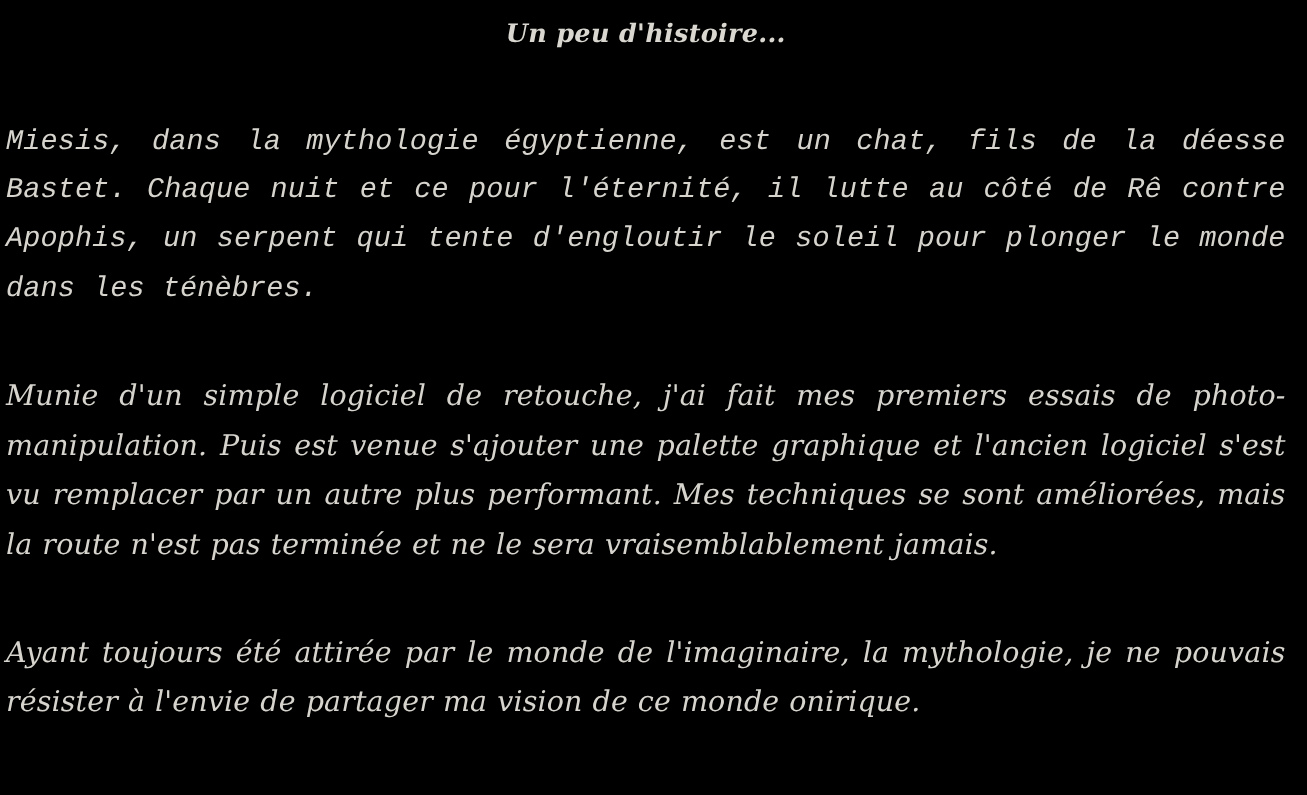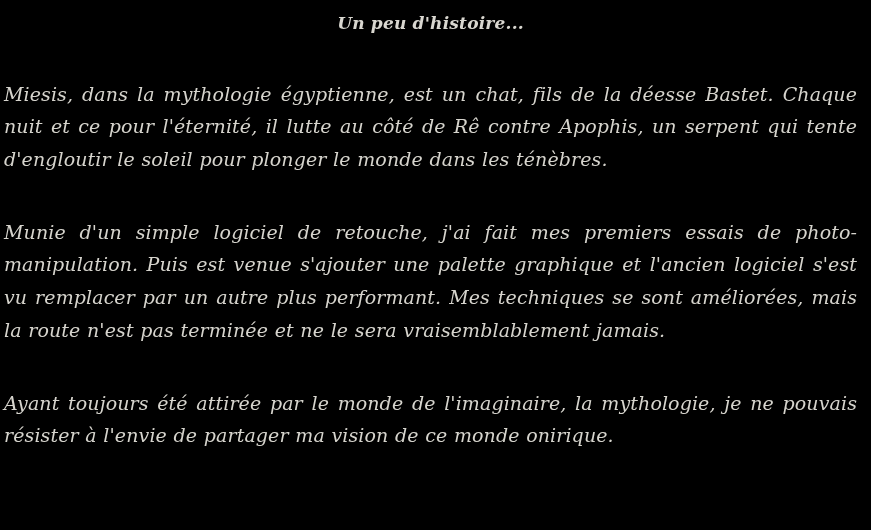--- a/index.html
+++ b/index.html
@@ -34,21 +34,21 @@
     font-size: 19px;
     font-style: italic;
     line-height: 1.72;
     text-align: justify;
     color: #d6d4cd;
     margin: 0 0 0 0;
     padding: 0 2px;
     letter-spacing: 0.1px;
     word-spacing: 0.5px;
   }
-  .para-1 { margin-top: 42px; }
+  .para-1 { margin-top: 42px; font-family: Liberation Mono, monospace; }
   .para-2 { margin-top: 40px; }
   .para-3 { margin-top: 40px; }
 </style>
 </head>
 <body>
 
 <div class="page">
 
   <h1 class="doc-title">Un peu d'histoire...</h1>
 

